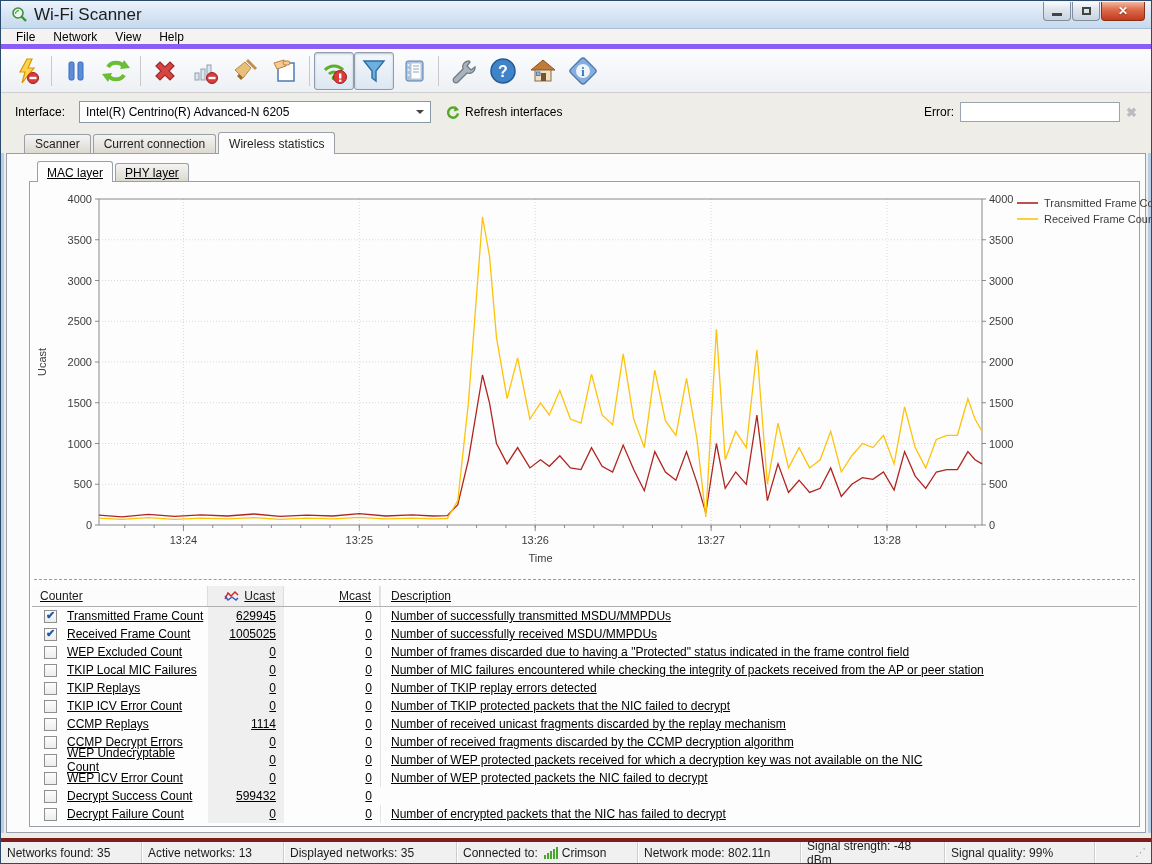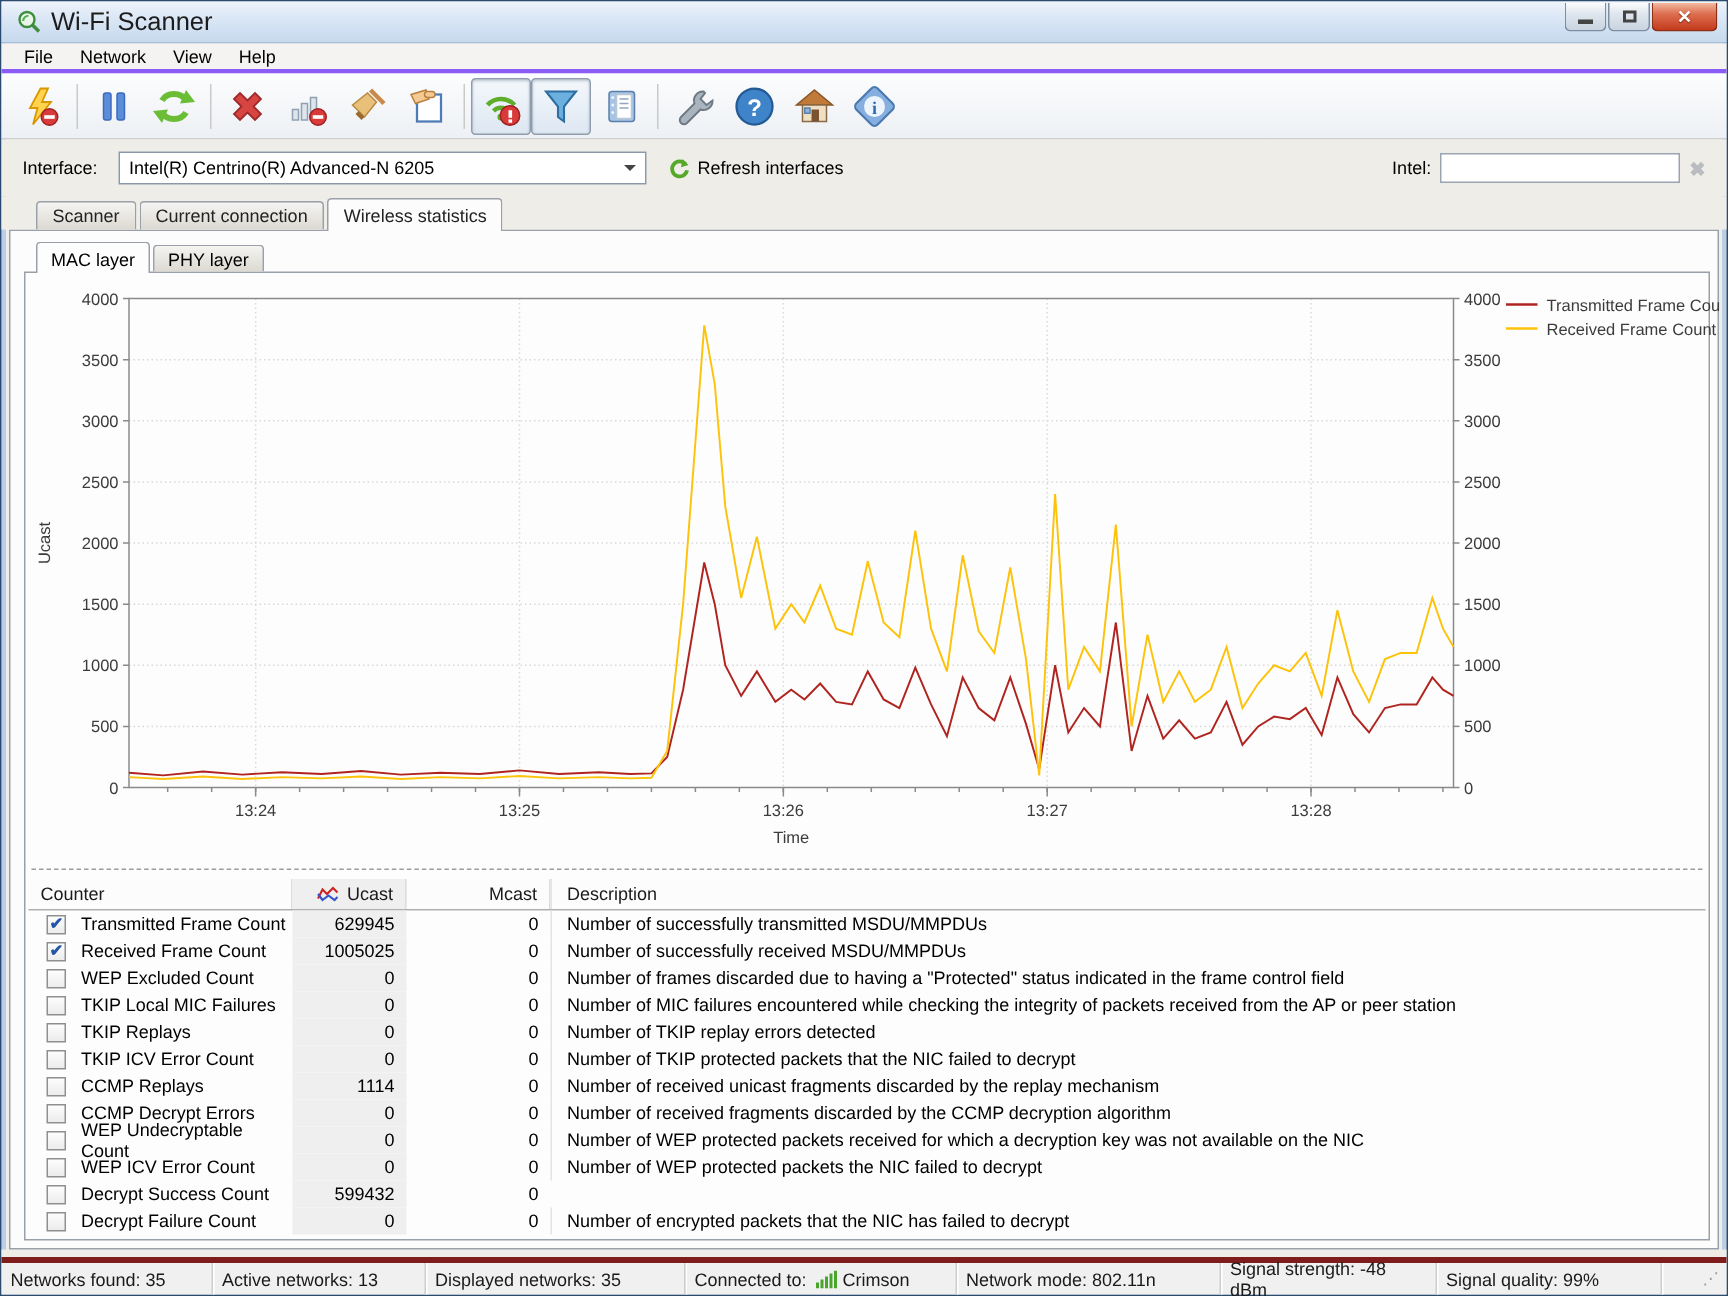--- a/index.html
+++ b/index.html
@@ -20,21 +20,21 @@
   .winbtns { display:flex; align-items:flex-start; gap:1px; margin-top:-6px; }
   .winbtn { width:28px; height:19px; border:1px solid #7e8da0; border-top:none; border-radius:0 0 4px 4px;
     background:linear-gradient(#fbfcfd,#dfe6ee 40%,#c9d4e0); display:flex; align-items:center; justify-content:center;
     font-size:10px; color:#333; }
   .winbtn.close { width:44px; background:linear-gradient(#f2b8a0,#dd6f50 40%,#c43a1d); color:#fff; font-weight:bold; border-color:#8c3015;}
   .glyph-min { width:10px; height:3px; background:#444; margin-top:6px; }
   .glyph-max { width:9px; height:8px; border:2px solid #444; }
   .glyph-close { font-size:12px; line-height:1; text-shadow:0 1px 1px #7c2410; }
 
   
-  .menubar { height:20px; background:#f4f3f1; border-bottom:3px solid #8b5cf6; display:flex; align-items:center; padding-left:6px; }
+  .menubar { height:20px; background:#f4f3f1; border-bottom:5px solid #8b5cf6; display:flex; align-items:center; padding-left:6px; }
   .menu-item { padding:2px 9px; }
 
   
   .toolbar { height:44px; background:linear-gradient(#fcfdfe,#edf0f4); border-bottom:1px solid #cfcfcf;
     display:flex; align-items:center; padding-left:6px; }
   .tbtn { width:40px; height:38px; display:flex; align-items:center; justify-content:center; border:1px solid transparent; border-radius:3px; }
   .tbtn.pressed { border-color:#8e9cad; background:linear-gradient(#f4f8fc,#dde7f2); box-shadow:inset 0 1px 2px rgba(80,100,130,.35); }
   .tsep { width:1px; height:30px; background:#c9c9c9; margin:0 4px; }
 
   
@@ -47,21 +47,21 @@
   .find-input { width:160px; height:20px; border:1px solid #9aa5b1; background:#fff; padding:0 4px; font:inherit; }
   .find-clear { color:#b9bcc0; font-weight:bold; font-size:13px; }
 
   
   .tabstrip { height:22px; display:flex; align-items:flex-end; padding-left:23px; position:relative; z-index:3; background:#efede7; }
   .tab { height:19px; padding:2px 10px; margin-right:2px; background:linear-gradient(#f5f4f2,#dcd9d1);
     border:1px solid #9aa0aa; border-bottom:none; border-radius:3px 3px 0 0; color:#222; }
   .tab.active { height:22px; background:#fcfcfc; font-size:12px; padding-top:4px; margin-bottom:-1px; }
 
   .page { flex:1; margin:0 5px; border:1px solid #9aa0aa; background:#fcfcfc; position:relative; z-index:2;
-    display:flex; flex-direction:column; padding:6px 5px 5px 9px; }
+    display:flex; flex-direction:column; padding:6px 5px 5px 22px;text-decoration:underline; }
 
   .subtabstrip { height:21px; display:flex; align-items:flex-end; padding-left:8px; position:relative; z-index:3; }
   .subtab { height:18px; padding:2px 9px; margin-right:2px; background:linear-gradient(#f5f4f2,#dcd9d1);
     border:1px solid #9aa0aa; border-bottom:none; border-radius:3px 3px 0 0; }
   .subtab.active { height:21px; background:#fdfdfd; padding-top:4px; margin-bottom:-1px; }
 
   .subpage { flex:1; border:1px solid #9aa0aa; background:#fdfdfd; position:relative; z-index:2;
     display:flex; flex-direction:column; padding:3px 2px 2px 2px; }
 
   .chartwrap { height:390px; }
@@ -242,21 +242,21 @@
       <span class="arrow"></span>
     </div>
     <div class="refresh-link">
       <svg width="15" height="15" viewBox="0 0 30 30">
         <path d="M24 9 A10 10 0 1 0 26 17" fill="none" stroke="#56a829" stroke-width="5"></path>
         <polygon points="20,2 28,10 18,13" fill="#56a829"></polygon>
       </svg>
       <span>Refresh interfaces</span>
     </div>
     <div class="find-wrap">
-      <span>Intel:</span>
+      <span>Error:</span>
       <input class="find-input" value="" style="">
       <span class="find-clear">✖</span>
     </div>
   </div>
 
   <div class="tabstrip">
     <div class="tab">Scanner</div>
     <div class="tab">Current connection</div>
     <div class="tab active">Wireless statistics</div>
   </div>
@@ -519,21 +519,21 @@
       <span>Connected to:</span>
       <svg class="sigicon" width="14" height="12" viewBox="0 0 14 12">
         <rect x="0" y="8" width="2" height="4" fill="#4aa52e"></rect>
         <rect x="3" y="6" width="2" height="6" fill="#4aa52e"></rect>
         <rect x="6" y="4" width="2" height="8" fill="#4aa52e"></rect>
         <rect x="9" y="2" width="2" height="10" fill="#4aa52e"></rect>
         <rect x="12" y="0" width="2" height="12" fill="#4aa52e"></rect>
       </svg>
       <span>Crimson</span>
     </div>
-    <div class="seg" style="width:176px">Network mode: 802.11n</div>
+    <div class="seg" style="width:163px">Network mode: 802.11n</div>
     <div class="seg" style="width:144px">Signal strength: -48 dBm</div>
     <div class="seg" style="width:150px">Signal quality: 99%</div>
     <div class="seg">
         <span class="grip">⋰</span>
       </div>
   </div>
 
 </div>
 
 </body></html>

